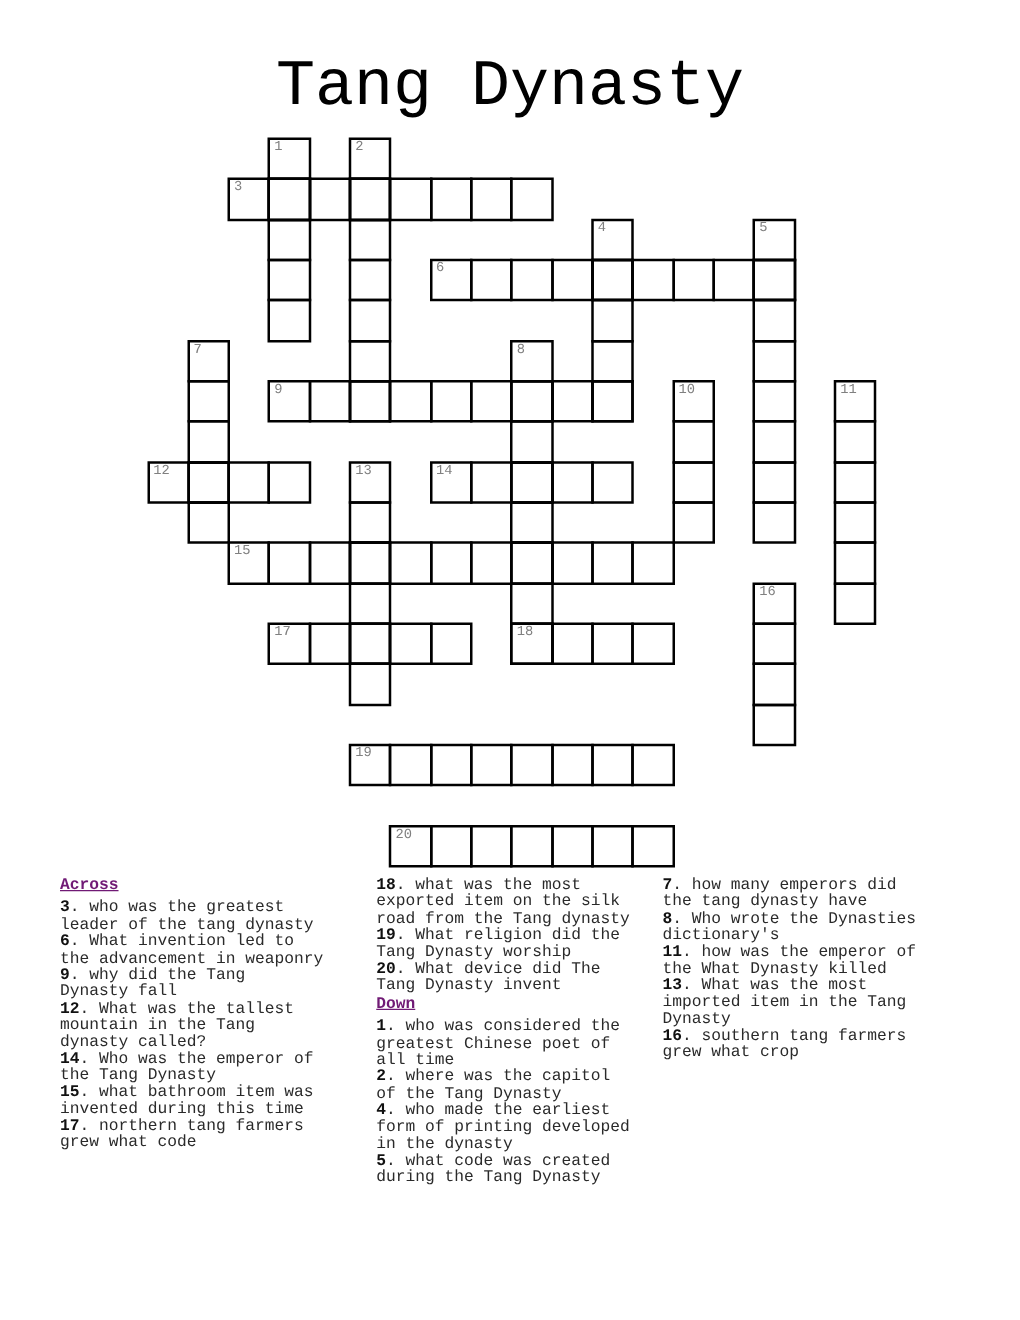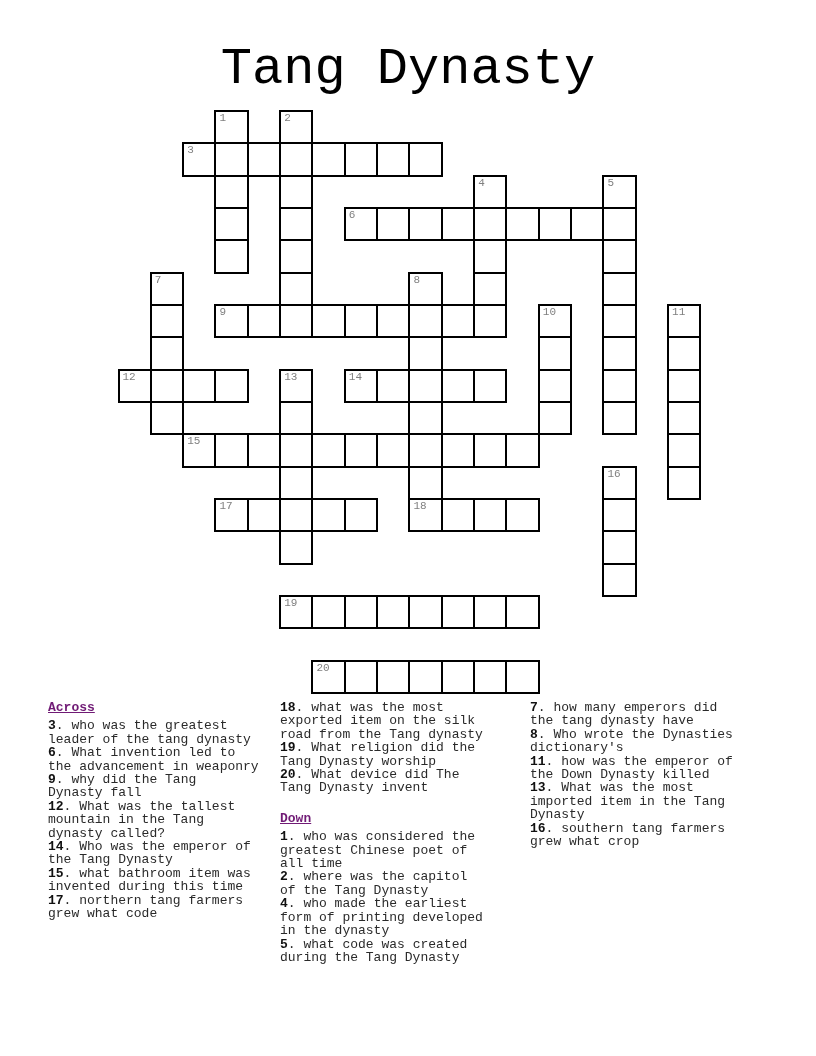--- a/index.html
+++ b/index.html
@@ -37,29 +37,29 @@
   }
   .clue-col {
     position: absolute;
     top: 701px;
     width: 216px;
     font-size: 13px;
     line-height: 13.4px;
     color: #2a2a2a;
   }
   .col1 { left: 48px; }
-  .col2 { left: 280px; }
+  .col2 { left: 301px; }
   .col3 { left: 530px; }
   .clue-header {
     font-weight: bold;
     text-decoration: underline;
     color: #701a75;
     margin: 0 0 5px 0;
   }
-  .clue-col > .clue-header:not(:first-child) { margin-top: 17px; text-decoration: underline; }
+  .clue-col > .clue-header:not(:first-child) { margin-top: 1px; text-decoration: underline; }
   .clue { margin: 0; }
   .clue b { font-weight: bold; color: #111; }
   .ctext { white-space: pre-line; }
 </style>
 </head>
 <body>
 
 <div class="title">Tang Dynasty</div>
 
 <div class="grid">
@@ -270,19 +270,19 @@
 in the dynasty</span></div>
     <div class="clue"><b>5</b><span class="ctext">. what code was created
 during the Tang Dynasty</span></div>
   </div>
 <div class="clue-col col3">
     <div class="clue"><b>7</b><span class="ctext">. how many emperors did
 the tang dynasty have</span></div>
     <div class="clue"><b>8</b><span class="ctext">. Who wrote the Dynasties
 dictionary's</span></div>
     <div class="clue"><b>11</b><span class="ctext">. how was the emperor of
-the Down Dynasty killed</span></div>
+the What Dynasty killed</span></div>
     <div class="clue"><b>13</b><span class="ctext">. What was the most
 imported item in the Tang
 Dynasty</span></div>
     <div class="clue"><b>16</b><span class="ctext">. southern tang farmers
 grew what crop</span></div>
   </div>
 
 </body></html>

